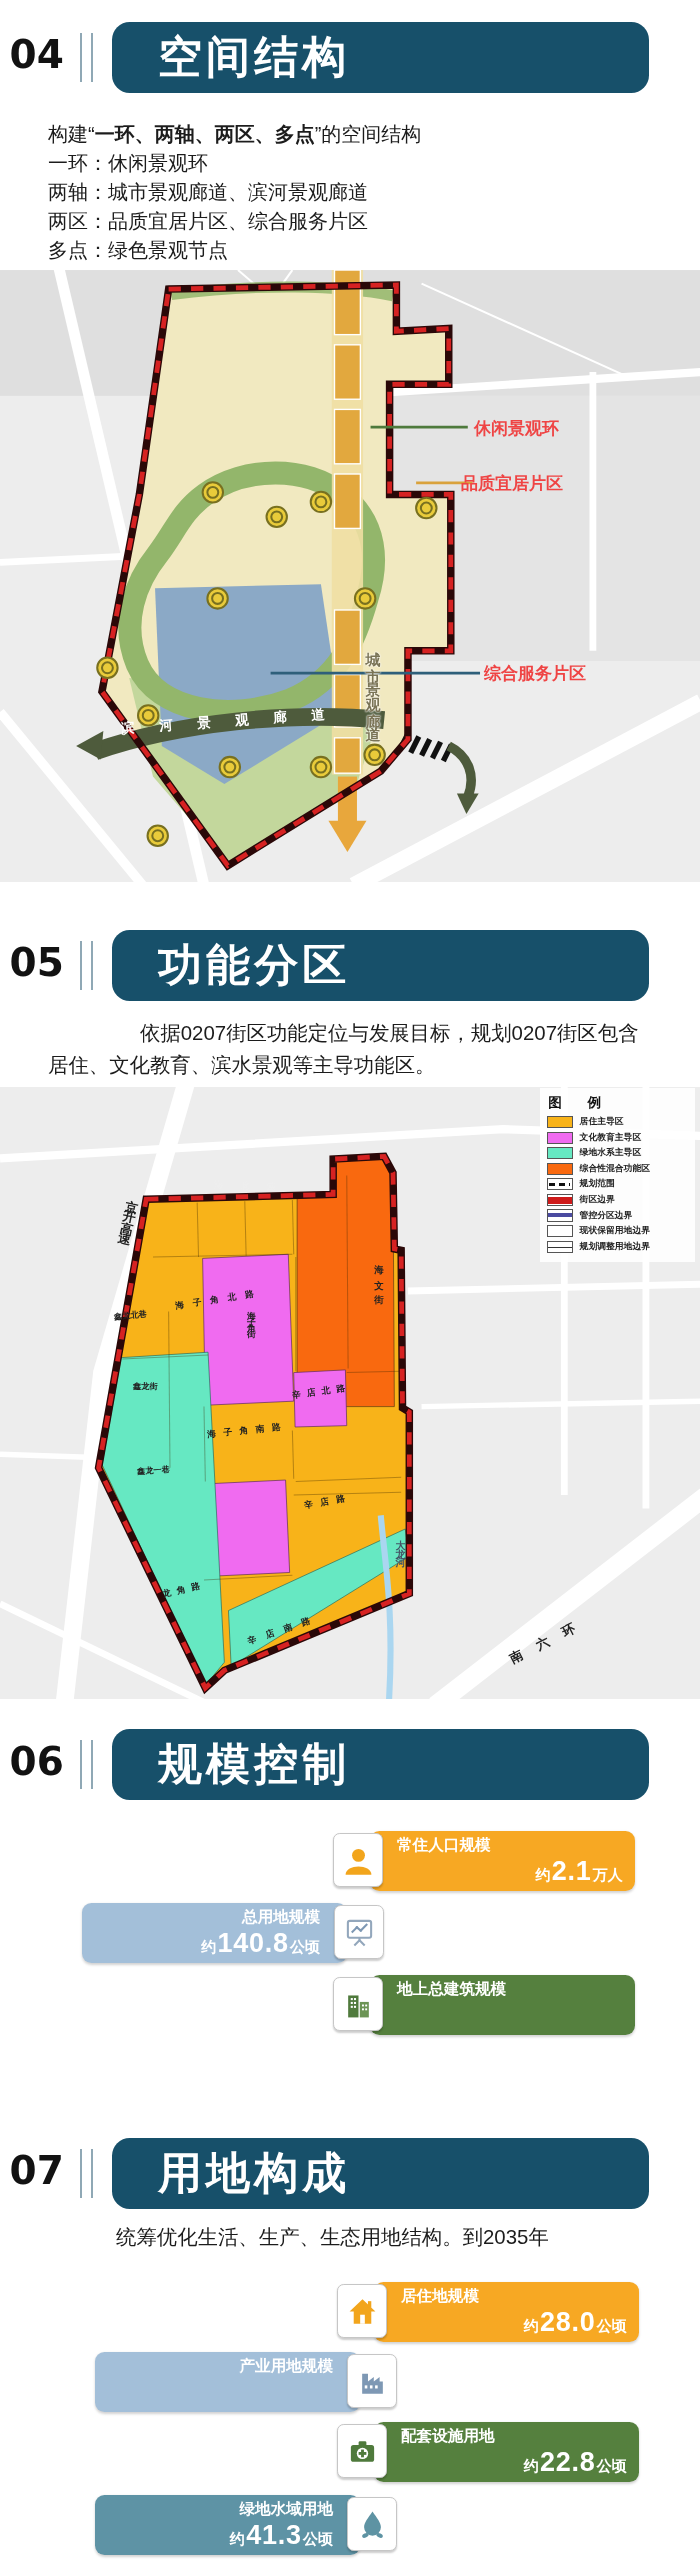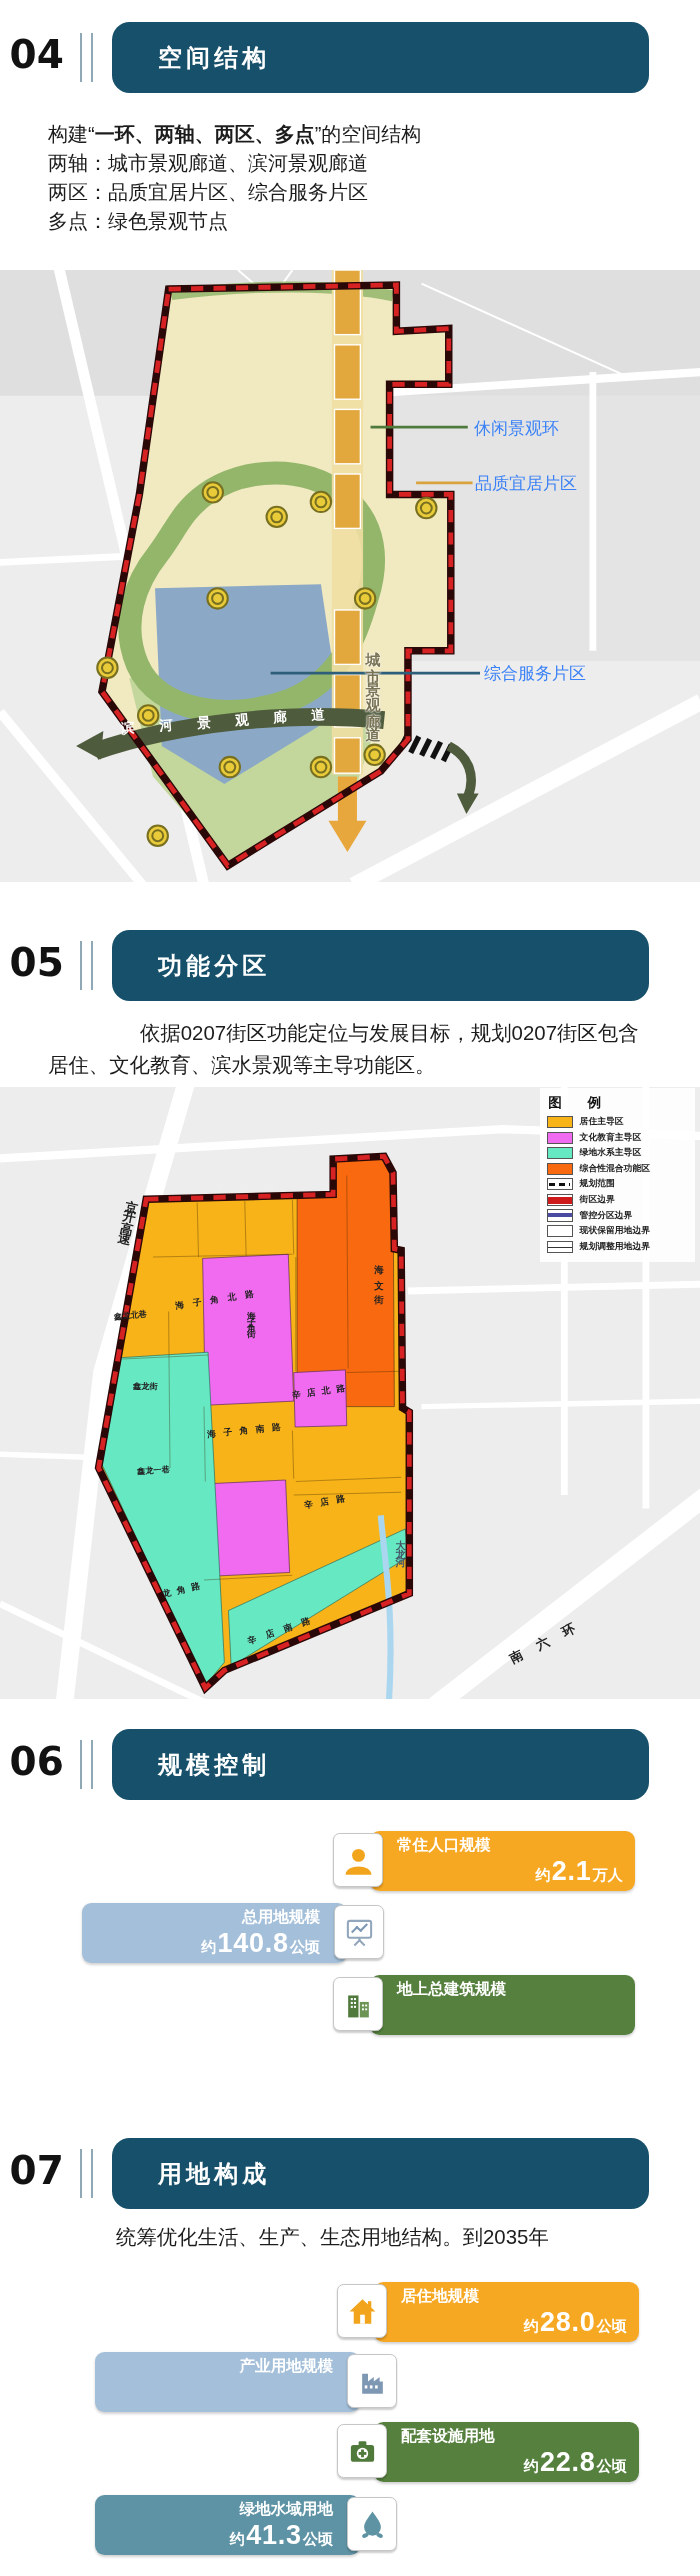--- a/index.html
+++ b/index.html
@@ -7,32 +7,32 @@
         font-family:"Liberation Sans","DejaVu Sans",sans-serif;color:#222;}
 
   
   .sec-head{position:absolute;left:0;width:701px;height:71px;}
   .sec-num{position:absolute;left:9.5px;top:9.5px;font-size:39px;font-weight:bold;color:#121212;
            font-family:"DejaVu Sans","Liberation Sans",sans-serif;}
   .sec-bars{position:absolute;left:80px;top:11px;width:8.8px;height:49px;
             border-left:2.7px solid #8FA8B5;border-right:2.7px solid #8FA8B5;}
   .sec-bar{position:absolute;left:112px;top:0;width:537px;height:71px;background:#17506A;
            border-radius:17.7px;color:#fff;display:flex;align-items:center;padding-left:46px;
-           font-size:24px;font-weight:bold;letter-spacing:4.1px;box-sizing:border-box;}
+           font-size:44px;font-weight:bold;letter-spacing:4.1px;box-sizing:border-box;}
 
   
   .para{position:absolute;font-size:20px;color:#1c1c1c;line-height:29px;white-space:nowrap;}
   .para .b{font-weight:bold;}
   .para2{position:absolute;font-size:20.4px;color:#1c1c1c;line-height:32px;width:625px;}
   .indent{text-indent:92px;}
 
   
   .map{position:absolute;left:0;width:701px;height:612px;}
   .map svg{position:absolute;left:0;top:0;}
-  .maplabel{position:absolute;font-weight:normal;color:#3b82f6;white-space:nowrap;}
+  .maplabel{position:absolute;font-weight:bold;color:#ef4444;white-space:nowrap;}
   .vtext{position:absolute;writing-mode:vertical-rl;white-space:nowrap;}
   .street{position:absolute;font-size:8.8px;color:#222;font-weight:bold;white-space:nowrap;}
 
   
   .lbl-big{font-size:17px;}
   .corridor-city{left:363px;top:370px;font-size:15px;letter-spacing:15px;color:#7A7456;
                  font-weight:bold;text-shadow:0 0 2px #fff,0 0 2px #fff;}
   .corridor-river{left:121px;top:442px;font-size:13.6px;letter-spacing:24.5px;color:#fff;
                   font-weight:bold;transform:rotate(-4deg);}
 
@@ -72,20 +72,21 @@
   <div class="sec-head" style="top:22.4px">
     <div class="sec-num">04</div>
     <div class="sec-bars"></div>
     <div class="sec-bar">
       <span>空间结构</span>
     </div>
   </div>
 
   <div class="para" style="left:48px;top:120px">
     <div><span>构建“</span><span class="b">一环、两轴、两区、多点</span><span>”的空间结构</span></div>
+    <div>一环：休闲景观环</div>
     <div>两轴：城市景观廊道、滨河景观廊道</div>
     <div>两区：品质宜居片区、综合服务片区</div>
     <div>多点：绿色景观节点</div>
   </div>
 
   <div class="map" style="top:270px;height:612px">
     <svg width="701" height="612" viewBox="0 0 1031 900">
       <rect x="0" y="0" width="1031" height="900" fill="#EDEDED"></rect>
       <rect x="0" y="0" width="1031" height="185" fill="#DFDFDF"></rect>
       <rect x="560" y="185" width="471" height="390" fill="#E4E4E4"></rect>
@@ -164,21 +165,21 @@
             <circle cx="472" cy="731" r="8"></circle>
             <circle cx="551" cy="713" r="8"></circle>
         </g>
       </g>
 
       <path d="M545,231 L688,231" stroke="#4E7A3C" stroke-width="4"></path>
       <path d="M612,313 L695,313" stroke="#D9A23C" stroke-width="4"></path>
       <path d="M398,593 L706,593" stroke="#2E5F7A" stroke-width="4"></path>
     </svg>
     <div class="maplabel lbl-big" style="left:474px;top:147px">休闲景观环</div>
-    <div class="maplabel lbl-big" style="left:475px;top:202px">品质宜居片区</div>
+    <div class="maplabel lbl-big" style="left:461px;top:202px">品质宜居片区</div>
     <div class="maplabel lbl-big" style="left:484px;top:392px">综合服务片区</div>
     <div class="vtext corridor-city">城市景观廊道</div>
     <div class="maplabel corridor-river">滨河景观廊道</div>
   </div>
 
   <div class="sec-head" style="top:930px">
     <div class="sec-num">05</div>
     <div class="sec-bars"></div>
     <div class="sec-bar">
       <span>功能分区</span>

